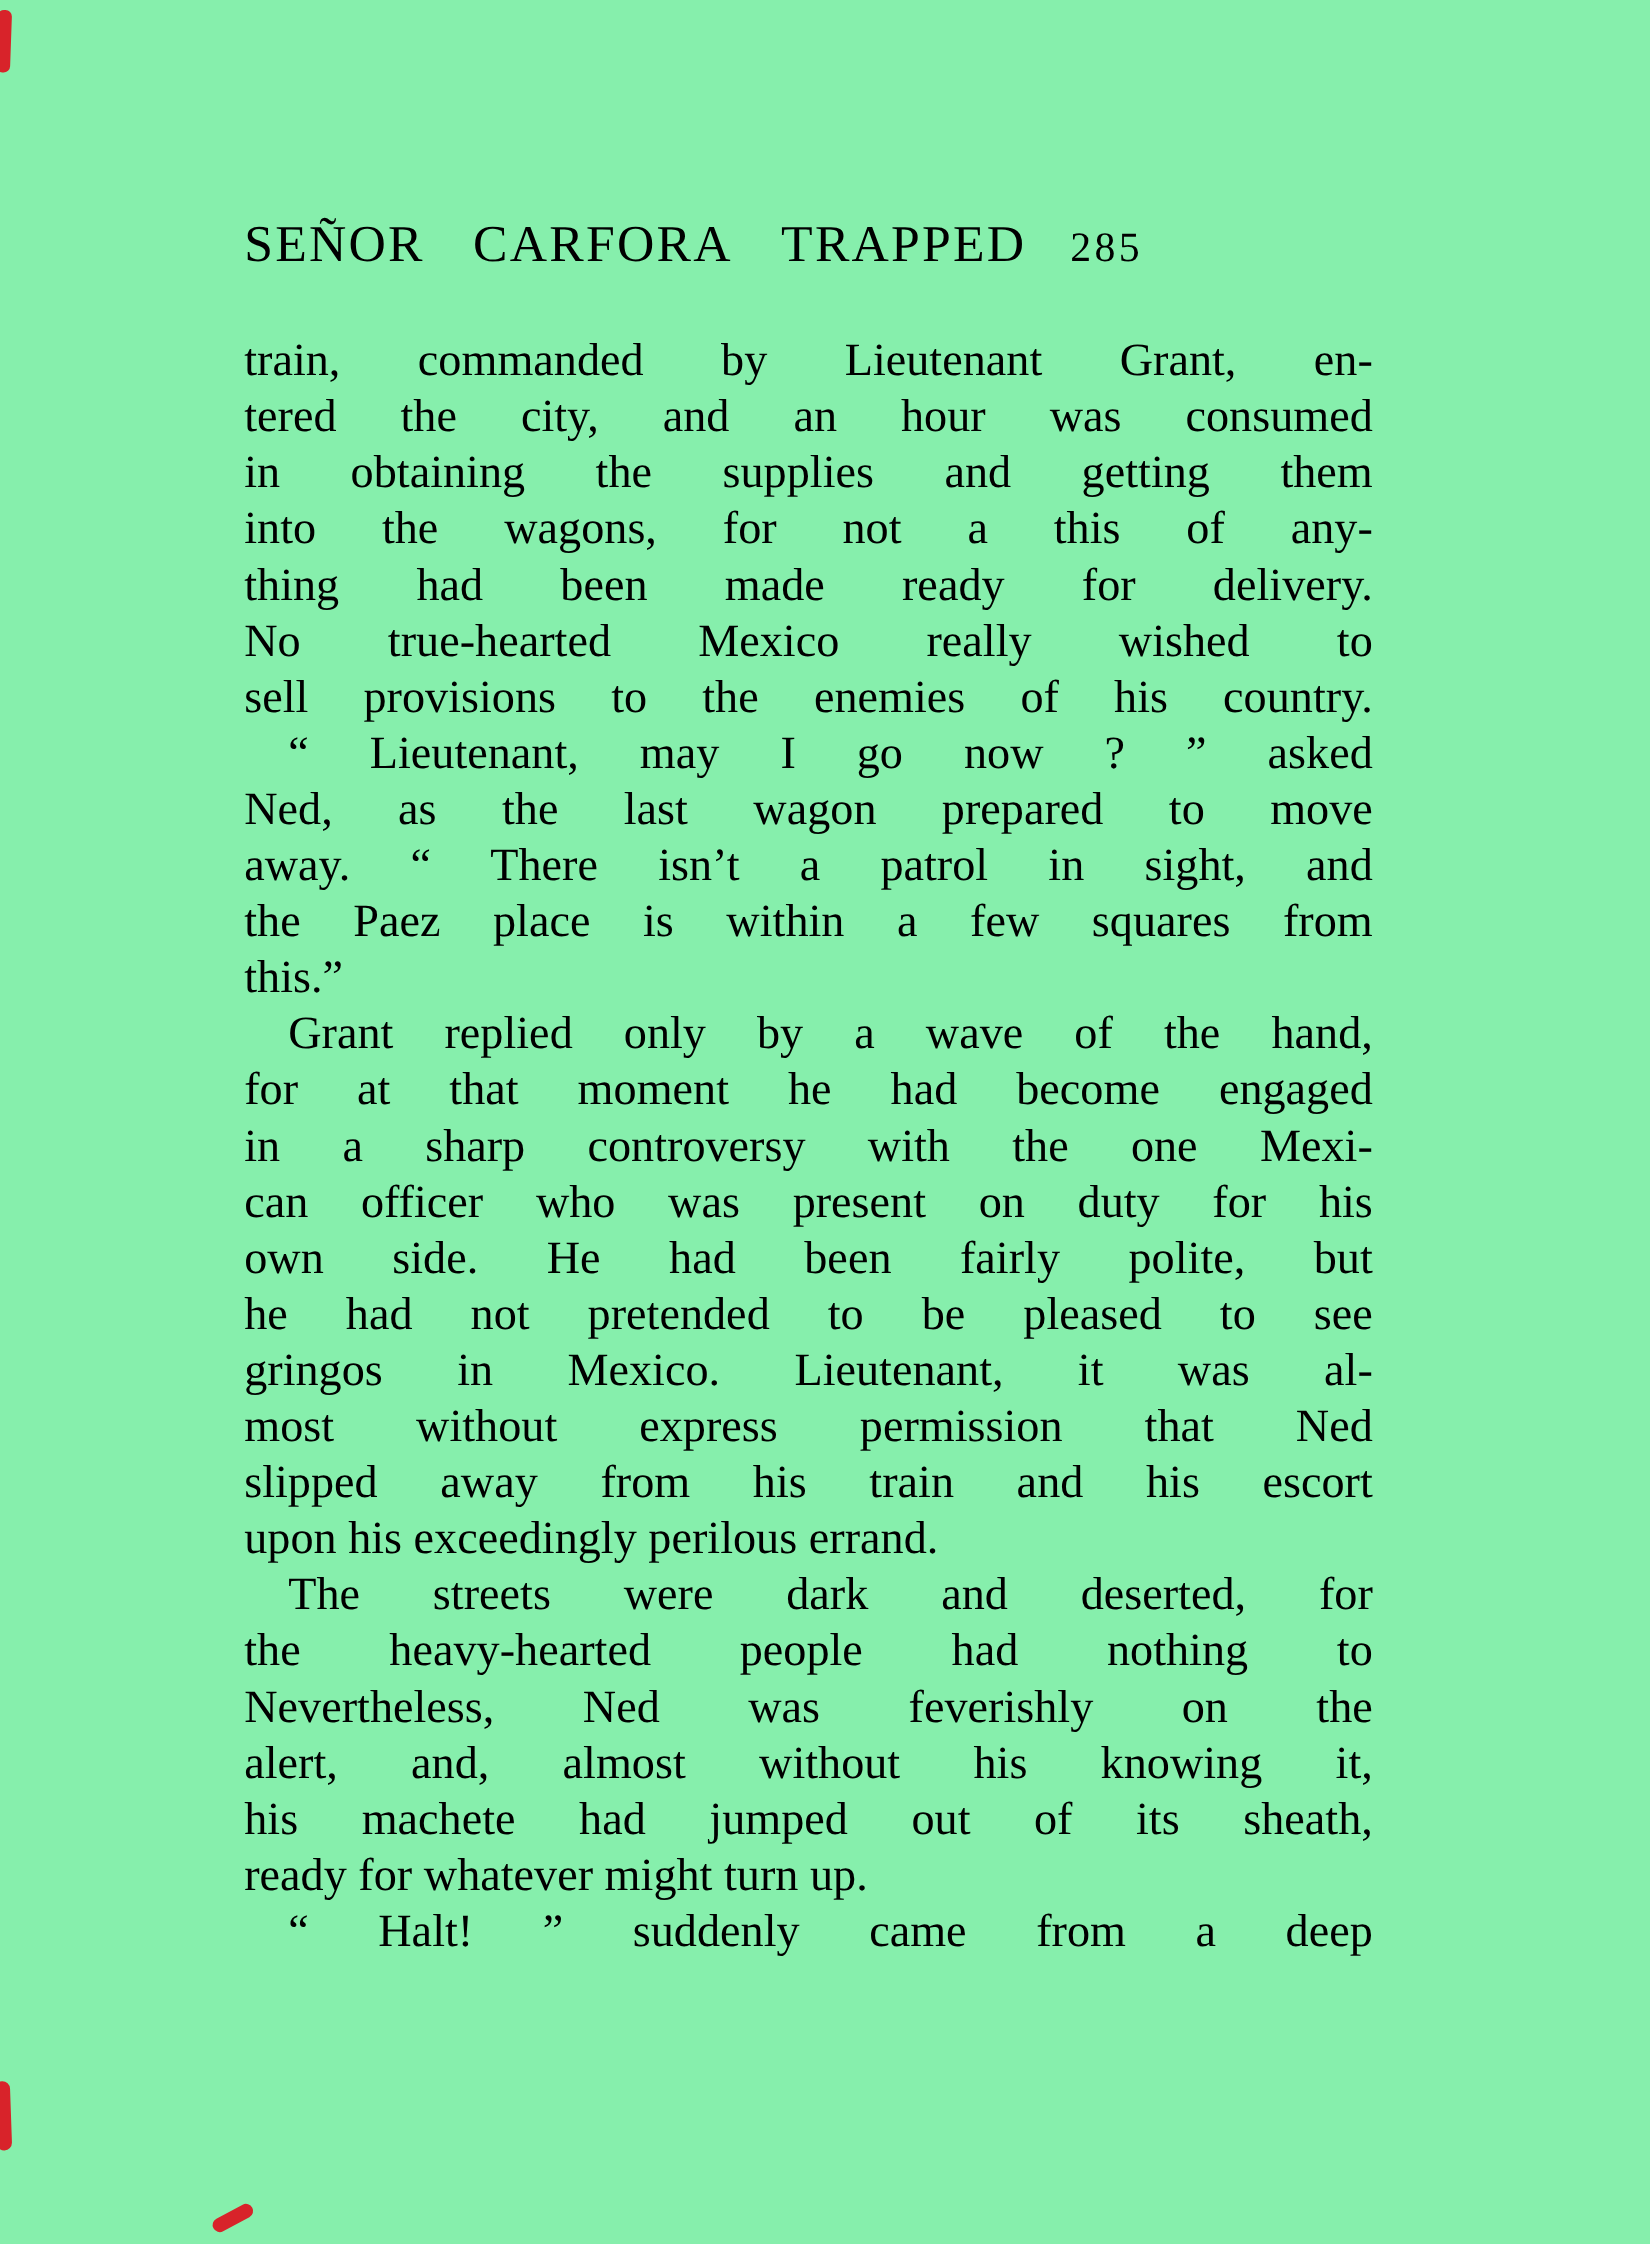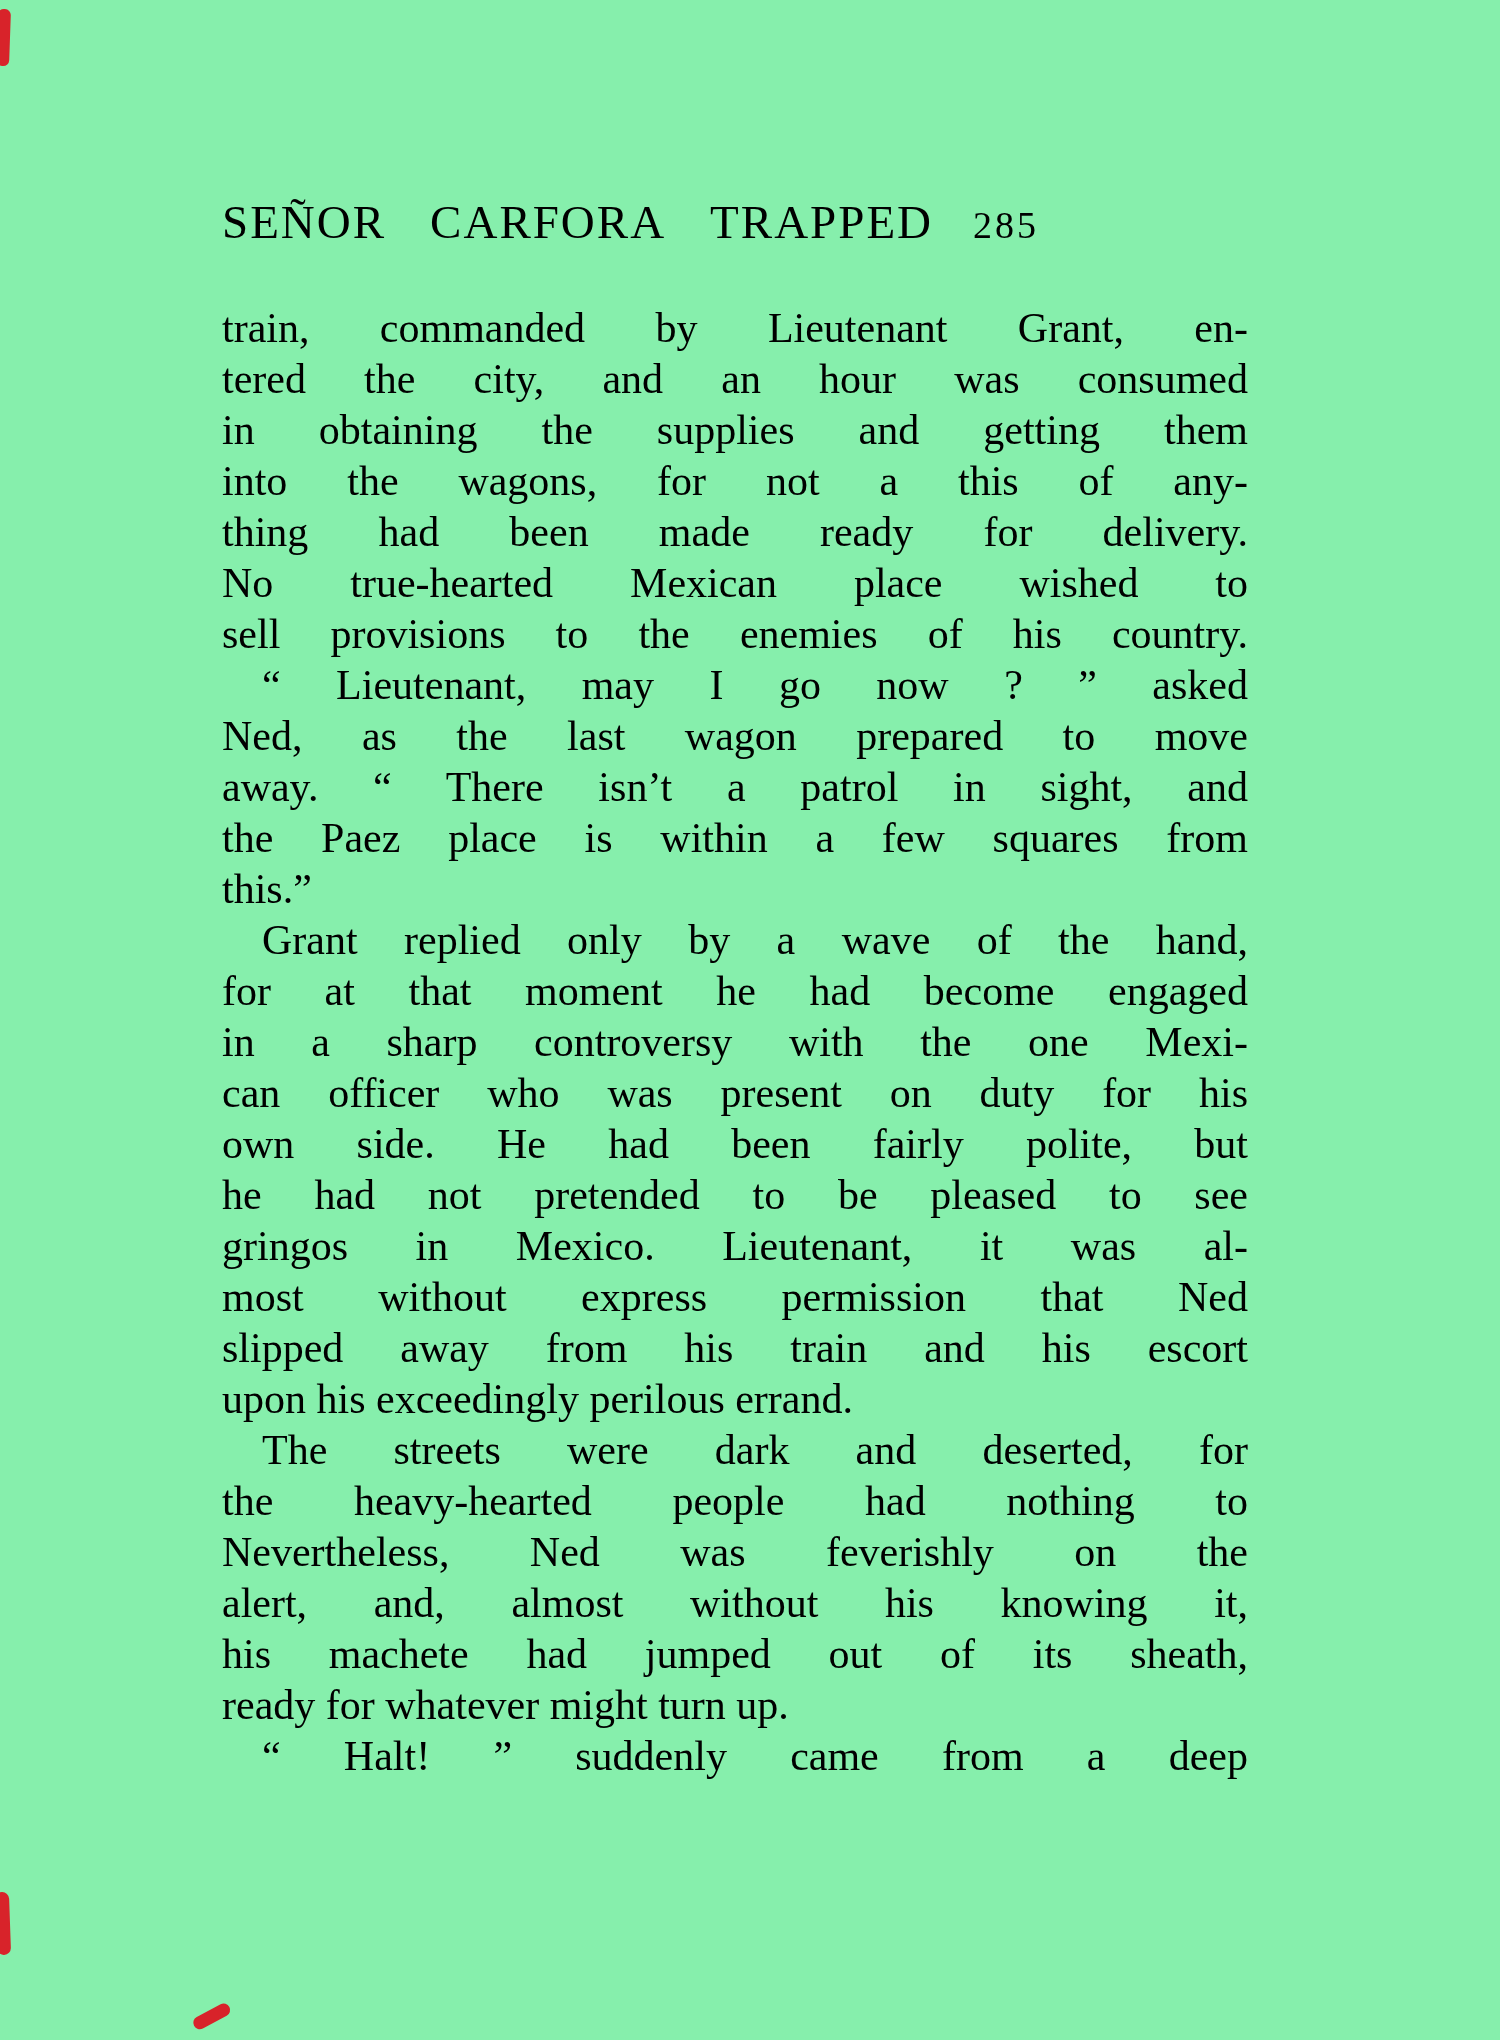--- a/index.html
+++ b/index.html
@@ -93,21 +93,21 @@
     <span>TRAPPED</span>
     <span class="pagenum">285</span>
   </div>
 
   <div class="body-text" id="body-lines">
       <div class="line">train, commanded by Lieutenant Grant, en-</div>
       <div class="line">tered the city, and an hour was consumed</div>
       <div class="line">in obtaining the supplies and getting them</div>
       <div class="line">into the wagons, for not a this of any-</div>
       <div class="line">thing had been made ready for delivery.</div>
-      <div class="line">No true-hearted Mexican place wished to</div>
+      <div class="line">No true-hearted Mexico really wished to</div>
       <div class="line">sell provisions to the enemies of his country.</div>
       <div class="line indent">“ Lieutenant, may I go now ? ” asked</div>
       <div class="line">Ned, as the last wagon prepared to move</div>
       <div class="line">away. “ There isn’t a patrol in sight, and</div>
       <div class="line">the Paez place is within a few squares from</div>
       <div class="line nofill">this.”</div>
       <div class="line indent">Grant replied only by a wave of the hand,</div>
       <div class="line">for at that moment he had become engaged</div>
       <div class="line">in a sharp controversy with the one Mexi-</div>
       <div class="line">can officer who was present on duty for his</div>

